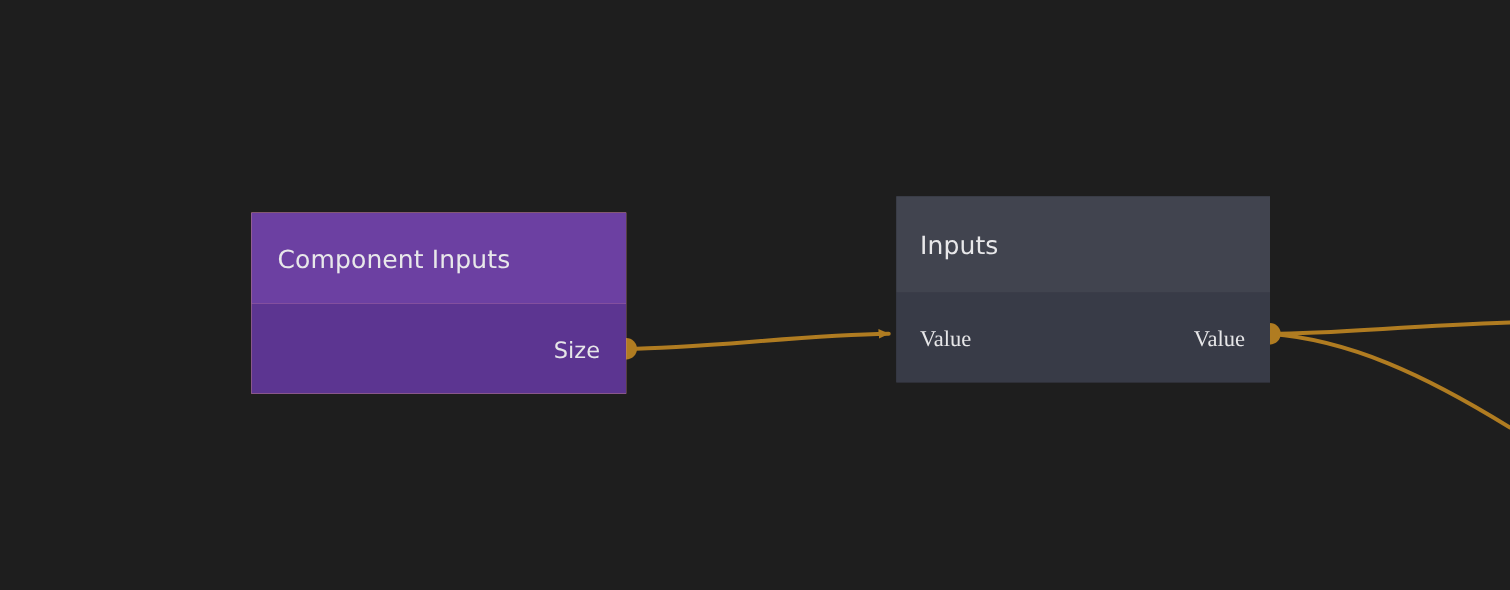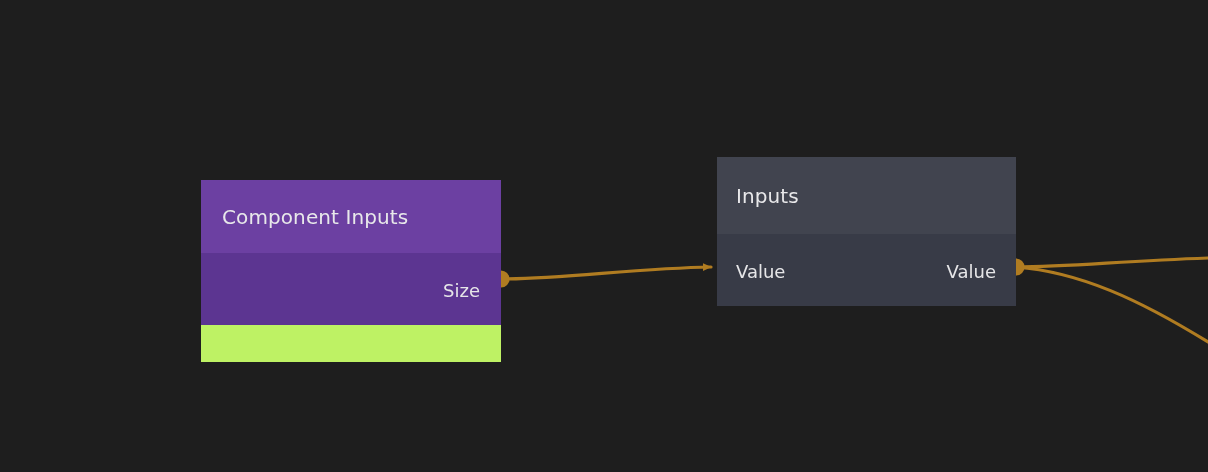--- a/index.html
+++ b/index.html
@@ -61,24 +61,24 @@
     font-size: 18px;
     color: #e6e6e8;
     white-space: nowrap;
   }
   .port-label.left { text-align: left; }
   .port-label.right { text-align: right; margin-left: auto; }
 
   
   #node-component-inputs {
     left: 201px;
-    top: 180px;
+    top: 170px;
     width: 300px;
-    height: 182px;
-    background: #bef264;
+    height: 145px;
+    background: #fca5a5;
   }
   #node-component-inputs .node-header {
     height: 73px;
     padding: 0 0 0 21px;
     background: #6c40a2;
   }
   #node-component-inputs .node-body {
     height: 72px;
     background: #5c3591;
     padding: 0 20px 18px 21px;
@@ -109,20 +109,21 @@
     height: 72px;
     background: #383b47;
     padding: 0 20px 0 19px;
   }
   #node-number .port-row {
     height: 72px;
   }
   #node-number .port-row .port-label {
     position: relative;
     top: 1px;
+    font-family: Liberation Serif, serif;
   }
 </style>
 </head>
 <body>
 
 <div id="canvas">
 
   <svg id="wires" viewBox="0 0 1208 472" width="1208" height="472" xmlns="http://www.w3.org/2000/svg">
     <defs>
       <marker id="arrowhead" markerWidth="9" markerHeight="9" refX="8.2" refY="4.5" orient="auto" markerUnits="userSpaceOnUse">

